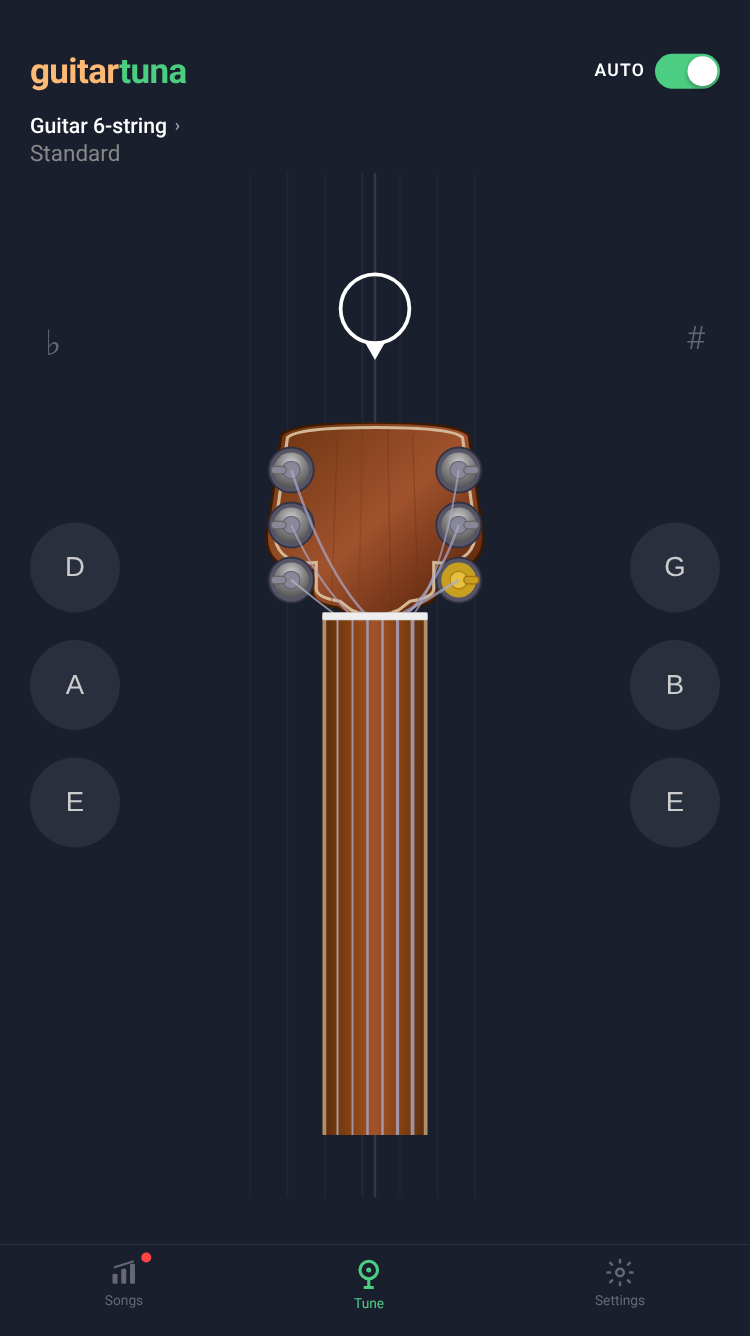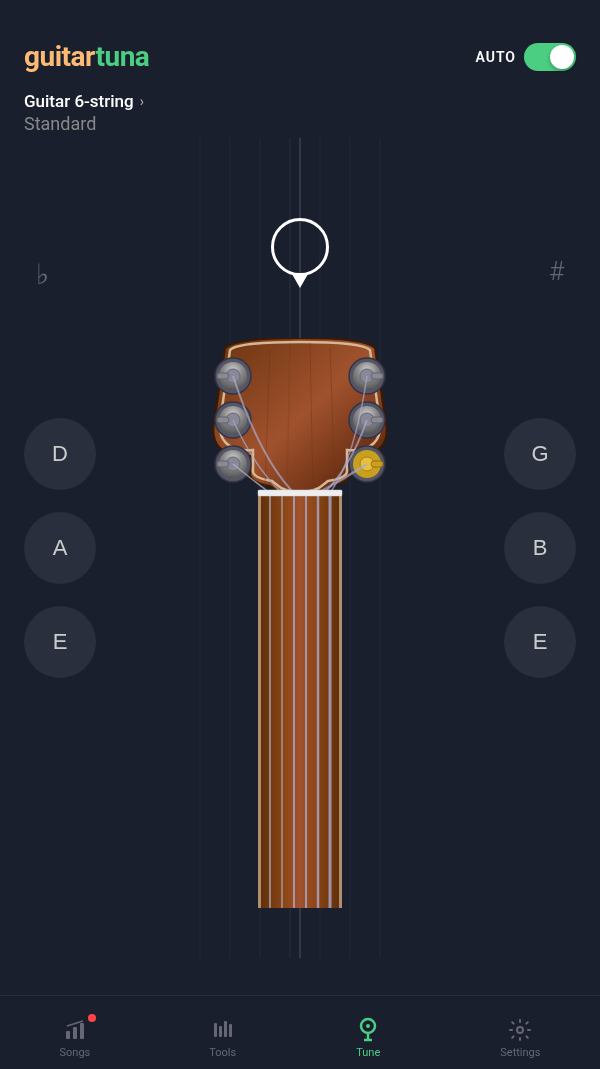--- a/index.html
+++ b/index.html
@@ -166,21 +166,21 @@
     
     .bottom-nav {
       position: absolute;
       bottom: 0;
       left: 0;
       width: 100%;
       height: 74px;
       background: #1a1f2e;
       border-top: 1px solid #2a2f3e;
       display: flex;
-      align-items: flex-end;
+      align-items: flex-start;
       justify-content: space-around;
     }
     .nav-item {
       display: flex;
       flex-direction: column;
       align-items: center;
       gap: 4px;
       cursor: pointer;
       padding: 10px 20px;
       position: relative;
@@ -371,29 +371,20 @@
     <div class="notification-dot"></div>
     <svg width="24" height="24" viewBox="0 0 24 24" fill="none">
       <rect x="3" y="13" width="4" height="8" rx="1" fill="#666677"></rect>
       <rect x="10" y="9" width="4" height="12" rx="1" fill="#666677"></rect>
       <rect x="17" y="5" width="4" height="16" rx="1" fill="#666677"></rect>
       <line x1="4" y1="8" x2="20" y2="3" stroke="#666677" stroke-width="1.5"></line>
     </svg>
     <span class="nav-label">Songs</span>
   </div>
 
-  <div class="nav-item">
-    <svg width="24" height="24" viewBox="0 0 24 24" fill="none">
-      <rect x="3" y="5" width="3" height="14" rx="1" fill="#666677"></rect>
-      <rect x="8" y="8" width="3" height="11" rx="1" fill="#666677"></rect>
-      <rect x="13" y="3" width="3" height="16" rx="1" fill="#666677"></rect>
-      <rect x="18" y="6" width="3" height="13" rx="1" fill="#666677"></rect>
-    </svg>
-    <span class="nav-label">Tools</span>
-  </div>
 
   <div class="nav-item">
     <svg width="26" height="26" viewBox="0 0 26 26" fill="none">
       <circle cx="13" cy="10" r="7" stroke="#4cce82" stroke-width="2.5" fill="none"></circle>
       <circle cx="13" cy="10" r="2" fill="#4cce82"></circle>
       <line x1="13" y1="17" x2="13" y2="24" stroke="#4cce82" stroke-width="2.5"></line>
       <line x1="9" y1="24" x2="17" y2="24" stroke="#4cce82" stroke-width="2.5"></line>
     </svg>
     <span class="nav-label active">Tune</span>
   </div>

